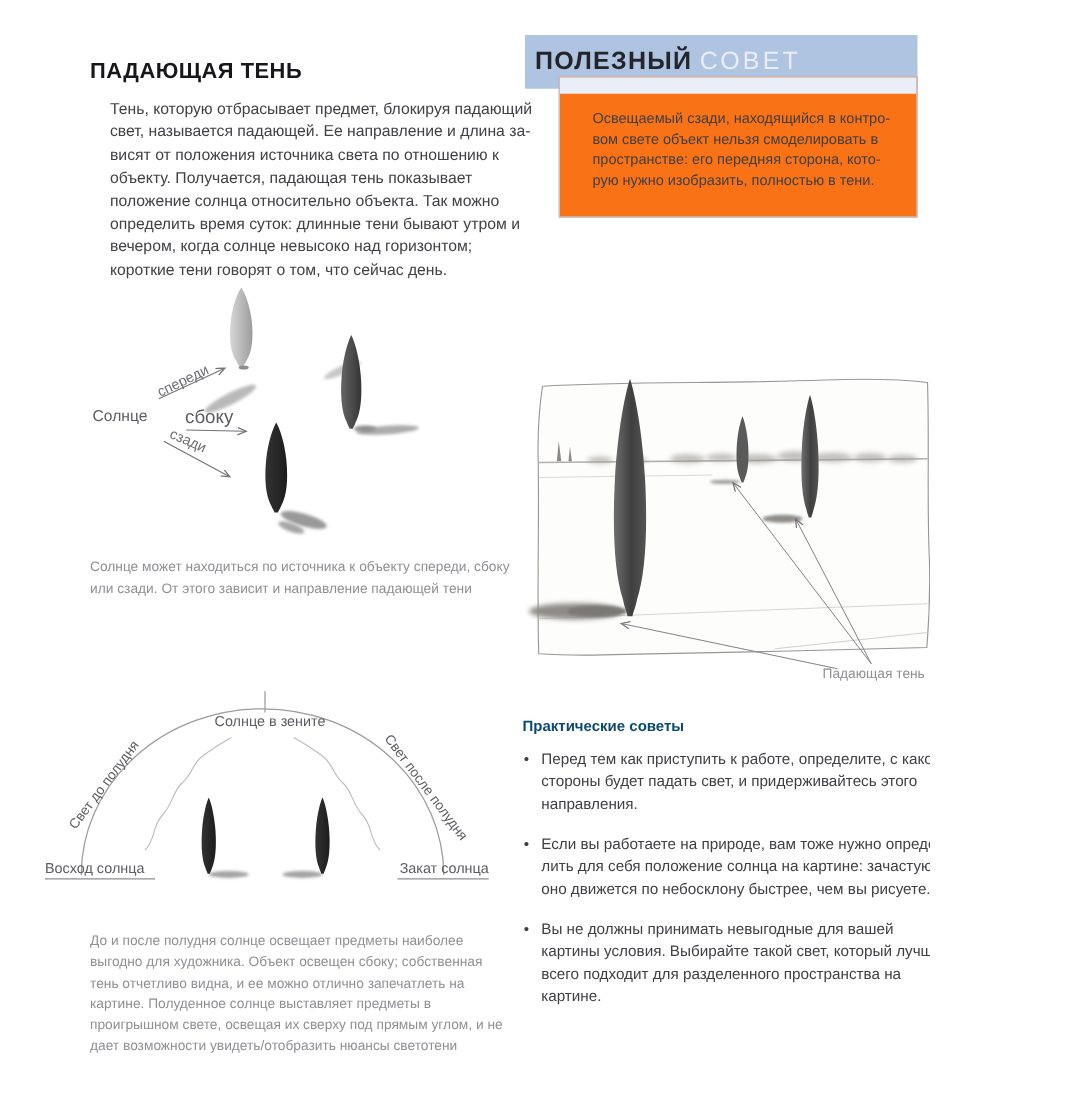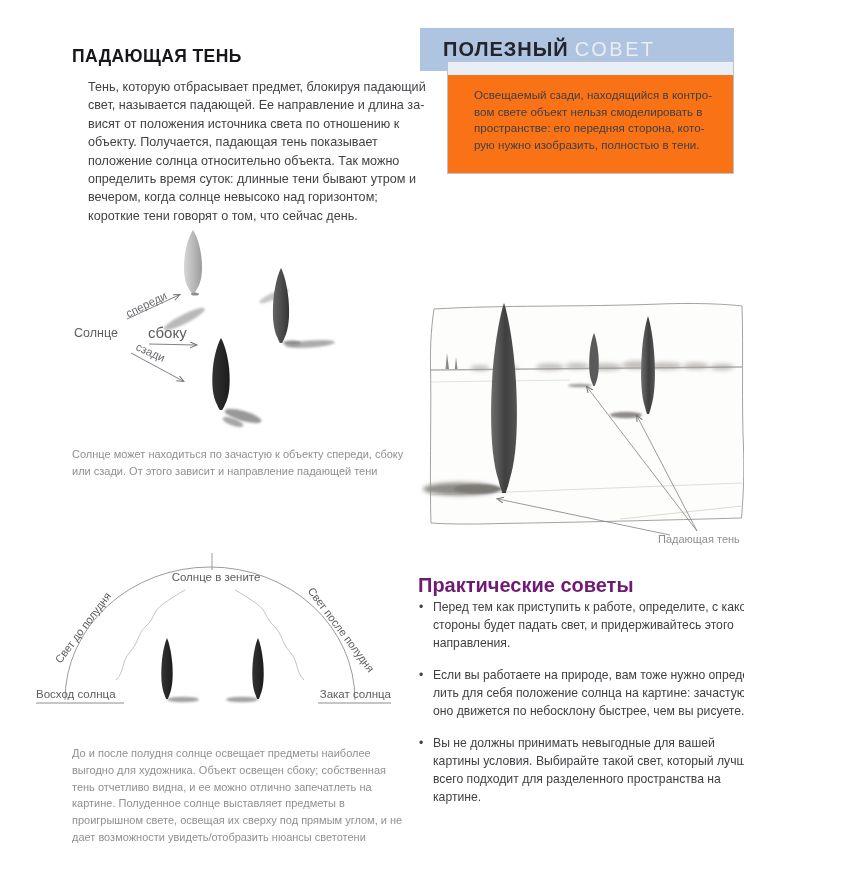--- a/index.html
+++ b/index.html
@@ -11,29 +11,29 @@
   
   .title{left:72px;top:34px;font-size:17.5px;font-weight:bold;letter-spacing:.4px;color:#17171b;}
   .intro{left:72px;top:62px;width:338px;font-size:12.6px;line-height:18.4px;color:#414146;margin:16px;}
   .caption{font-size:11px;line-height:16.8px;color:#8f9094;margin:0;}
   .cap1{left:72px;top:446px;width:336px;}
   .cap2{left:72px;top:716px;width:336px;margin-top:29px;}
   .diagram1{left:60px;top:222px;width:340px;height:224px;}
   .diagram2{left:28px;top:540px;width:375px;height:184px;}
   svg text{font-family:"Liberation Sans", sans-serif;}
   
-  .banner{left:420px;top:28px;width:314px;height:43px;background:#afc4e0;line-height:43px;padding-left:23px;box-sizing:border-box;white-space:nowrap;}
+  .banner{left:420px;top:28px;width:314px;height:43px;background:#afc4e0;line-height:43px;padding-left:8px;box-sizing:border-box;white-space:nowrap;}
   .banner .b1{font-size:20px;font-weight:bold;letter-spacing:1px;color:#23242c;}
   .banner .b2{font-size:20px;font-weight:normal;letter-spacing:2.5px;color:#e9edf3;margin-left:6px;}
   .tip-card{left:447px;top:61px;width:287px;height:113px;background:#f97316;border:1px solid #b6c5da;box-sizing:border-box;}
   .tip-strip{position:absolute;left:0;top:0;right:0;height:13px;background:#e9eef7;}
   .tip-body{position:absolute;left:26px;top:25px;width:243px;font-size:11.6px;line-height:16.6px;color:#3f3f44;margin:0;}
   .sketch{left:420px;top:287px;width:342px;height:262px;}
   .sketch-caption{position:absolute;left:238px;top:246px;font-size:11px;color:#8f9094;white-space:nowrap;}
-  .tips-head{left:418px;top:574px;font-size:20px;font-weight:bold;color:#701a75;}
+  .tips-head{left:418px;top:574px;font-size:12px;font-weight:bold;color:#0c4a6e;}
   .tips-list{left:418px;top:598px;width:336px;margin:0;padding:0;list-style:none;}
   .tips-list li{position:relative;padding-left:15px;font-size:12.2px;line-height:18px;color:#3f3f44;margin-bottom:14px;}
   .tips-list .bullet{position:absolute;left:1px;top:0;font-size:12.2px;color:#3f3f44;}
   .pageno{left:770px;top:851px;width:50px;text-align:center;font-size:15.5px;color:#4d7c0f;}
 </style>
 </head>
 <body>
 
 <div class="page">
 
@@ -98,21 +98,21 @@
       <line x1="89" y1="122" x2="136" y2="123" stroke="#737378" stroke-width="0.9" marker-end="url(#ah)"></line>
       <line x1="71" y1="131" x2="123" y2="159" stroke="#737378" stroke-width="0.9" marker-end="url(#ah)"></line>
 
       <text x="14" y="115" font-size="12.5" fill="#5c5c62">Солнце</text>
       <text transform="translate(88,86) rotate(-26)" text-anchor="middle" font-size="11.5" fill="#6d6d73">спереди</text>
       <text x="88" y="116" font-size="15" fill="#5c5c62">сбоку</text>
       <text transform="translate(89,134) rotate(24)" text-anchor="middle" font-size="11.5" fill="#6d6d73">сзади</text>
     </svg>
   </div>
 
-  <p class="abs caption cap1">Солнце может находиться по зачастую к объекту спереди, сбоку или сзади. От этого зависит и направление падающей тени</p>
+  <p class="abs caption cap1">Солнце может находиться по источника к объекту спереди, сбоку или сзади. От этого зависит и направление падающей тени</p>
 
   <div class="abs diagram2">
     <svg width="375" height="184" viewBox="0 0 375 184">
       <path d="M 37 160 A 145 133 0 0 1 327 160" fill="none" stroke="#9c9c9c" stroke-width="1"></path>
       <line x1="184" y1="13" x2="184" y2="30" stroke="#9c9c9c" stroke-width="1"></line>
 
       <path d="M88,140 C97,131 93,122 102,112 C111,102 109,95 118,86 C127,78 125,71 135,64 C142,59 148,55 157,50" fill="none" stroke="#bcbcbc" stroke-width="0.9"></path>
       <path d="M276,140 C267,131 271,122 262,112 C253,102 255,95 246,86 C237,78 239,71 229,64 C222,59 216,55 207,50" fill="none" stroke="#bcbcbc" stroke-width="0.9"></path>
 
       <g>

